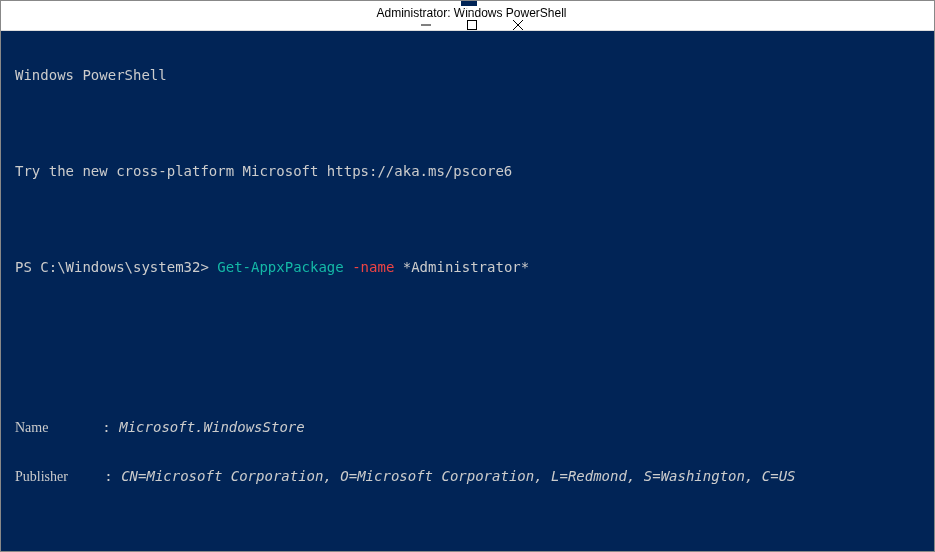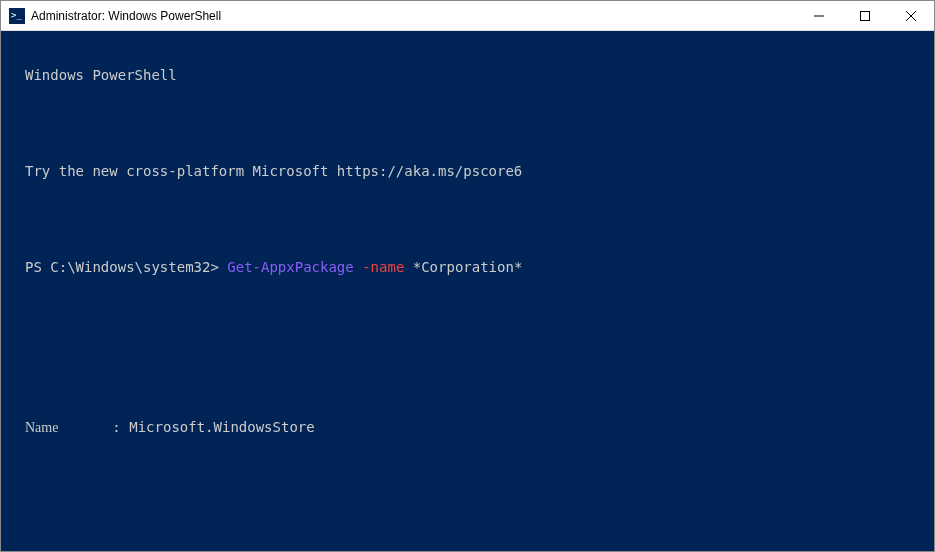--- a/index.html
+++ b/index.html
@@ -22,20 +22,21 @@
       flex-direction: column;
       border: 1px solid #888;
     }
     .titlebar {
       height: 30px;
       background: #ffffff;
       display: flex;
       align-items: center;
       padding-left: 8px;
       border-bottom: 1px solid #ddd;
+      flex-direction: column;
     }
     .titlebar-icon {
       width: 16px;
       height: 16px;
       margin-right: 6px;
       background: #012456;
       position: relative;
     }
     .titlebar-icon::after {
       content: ">_";
@@ -64,43 +65,44 @@
       justify-content: center;
       font-family: "Segoe UI", sans-serif;
       font-size: 10px;
       color: #000;
       cursor: pointer;
     }
     .terminal {
       flex: 1;
       background: #012456;
       color: #cccccc;
-      padding: 4px 24px;
+      padding: 4px 14px;
       overflow: hidden;
       white-space: pre;
       line-height: 16px;
     }
     .line {
       white-space: pre;
     }
     .yellow {
-      color: #8b5cf6;
+      color: #14b8a6;
     }
     .gray {
       color: #ef4444;
     }
     .prop-name {
       display: inline-block;
       font-family: Liberation Serif, serif;
     }
     .prop-sep {
       display: inline-block;
     }
     .prop-val {
       display: inline-block;
+      font-style: italic;
     }
   </style>
 </head>
 <body>
 
 <div class="window">
   <div class="titlebar">
     <div class="titlebar-icon"></div>
     <div class="titlebar-text">Administrator: Windows PowerShell</div>
     <div class="window-controls">
@@ -121,25 +123,26 @@
           </svg>
       </div>
     </div>
   </div>
 
   <div class="terminal">
     <div class="line">Windows PowerShell</div>
     <div class="line"> </div>
     <div class="line">Try the new cross-platform Microsoft https://aka.ms/pscore6</div>
     <div class="line"> </div>
-    <div class="line"><span>PS C:\Windows\system32&gt; </span><span class="yellow">Get-AppxPackage</span><span class="gray"> -name </span><span>*Corporation*</span></div>
+    <div class="line"><span>PS C:\Windows\system32&gt; </span><span class="yellow">Get-AppxPackage</span><span class="gray"> -name </span><span>*Administrator*</span></div>
     <div class="line"> </div>
     <div class="line"> </div>
 
     <div class="line"><span class="prop-name">Name             </span><span class="prop-sep"> : </span><span class="prop-val">Microsoft.WindowsStore</span></div>
+    <div class="line"><span class="prop-name">Publisher        </span><span class="prop-sep"> : </span><span class="prop-val">CN=Microsoft Corporation, O=Microsoft Corporation, L=Redmond, S=Washington, C=US</span></div>
     
     
     
     
     
     
     
     
     
     

